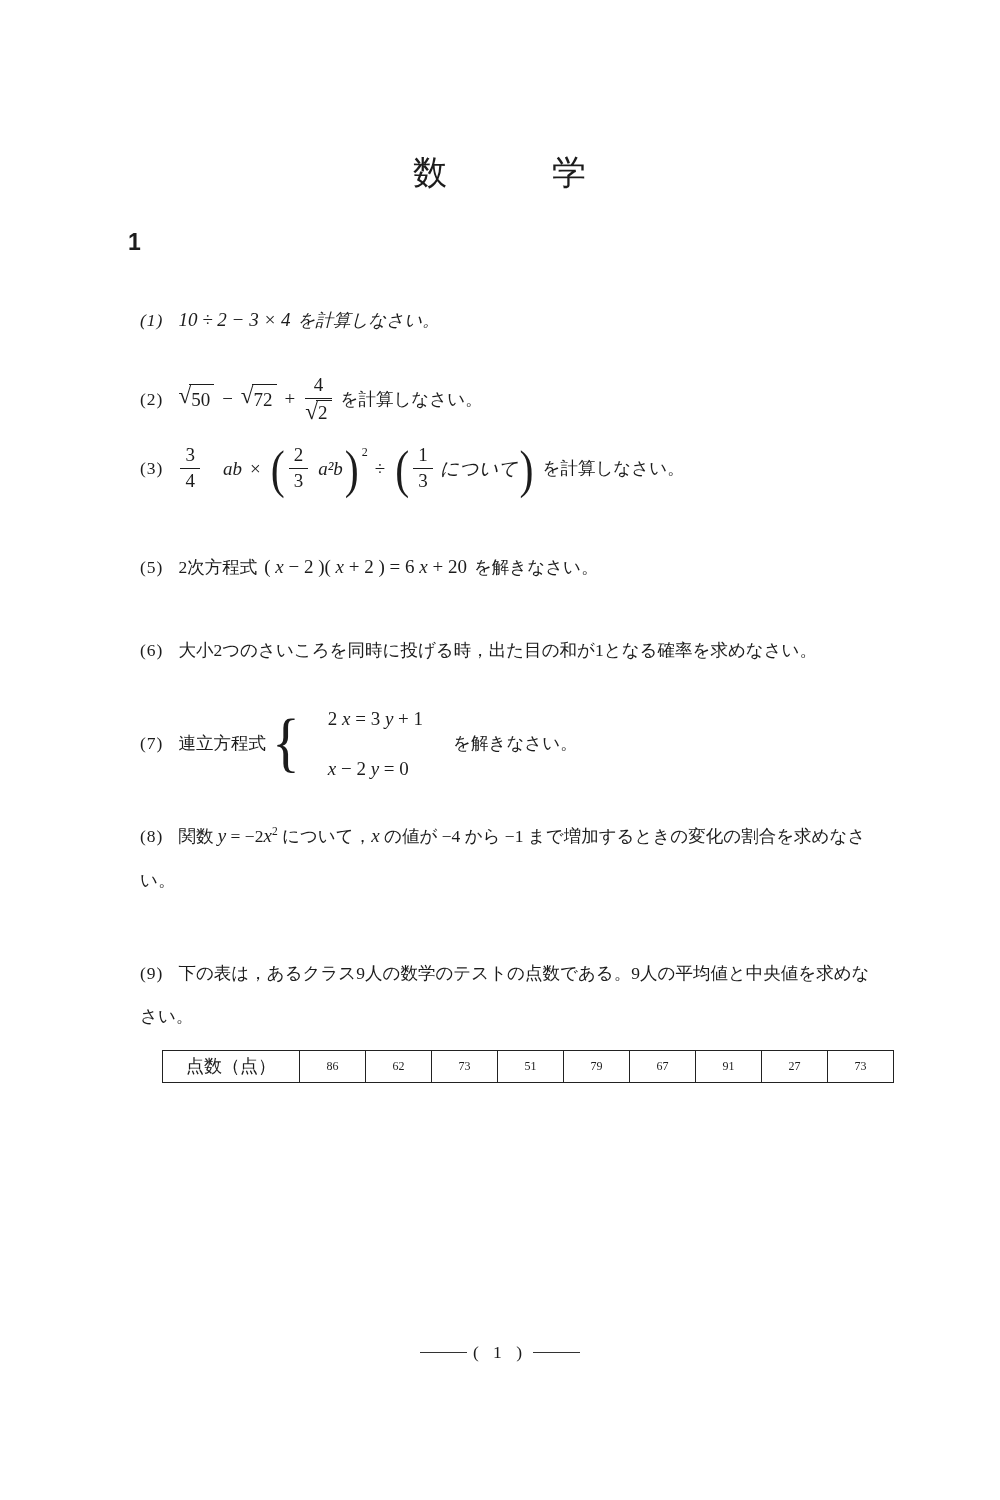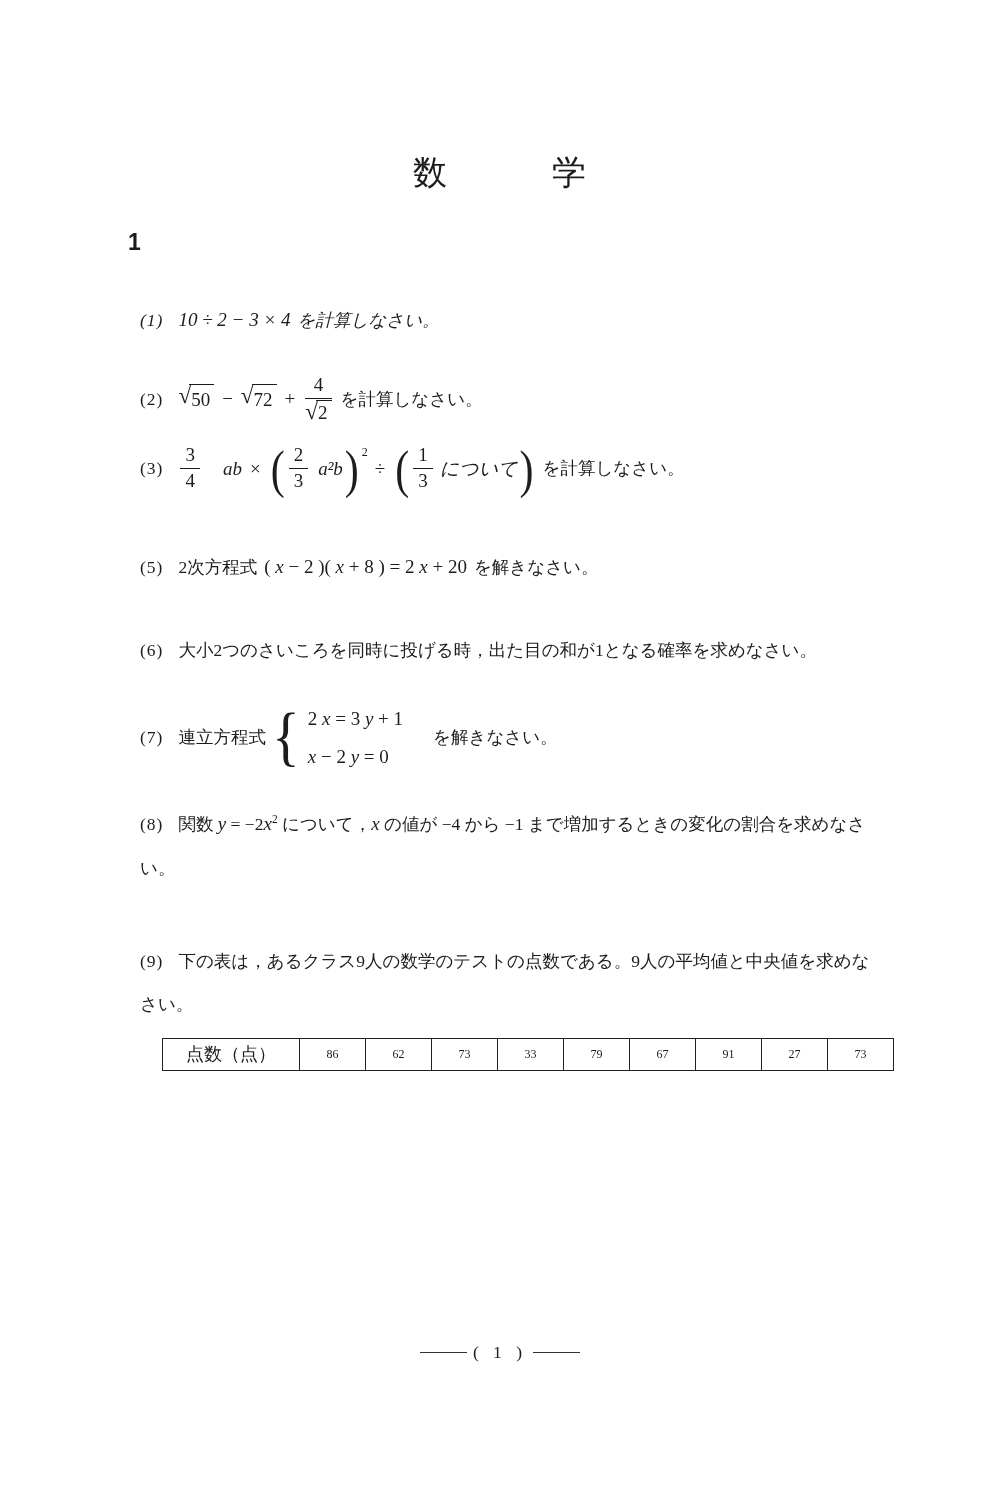--- a/index.html
+++ b/index.html
@@ -48,21 +48,21 @@
   .radsign { font-size: 1.22em; line-height: 1; }
   .radicand { border-top: 1.6px solid #1c1c1c; padding: 1px 4px 0 2px; margin-left: -2px; }
 
   .bp { display: inline-block; font-size: 42px; font-weight: 300; line-height: 1;
         transform: scaleY(1.25); margin: 0 2px; }
   .psup { font-size: 12px; position: relative; top: -16px; left: 1px; }
   sup.s2 { font-size: 11.5px; }
 
   .brace { display: inline-block; font-size: 58px; font-weight: 300; line-height: 0.9;
            transform: scaleY(1.12); margin: 0 8px 0 6px; }
-  .eqstack { display: inline-flex; flex-direction: column; gap: 10px; font-size: 19px; }
+  .eqstack { display: inline-flex; flex-direction: column; gap: 22px; font-size: 19px; margin-left: 20px; }
   .eqline { white-space: pre; }
 
   
   .p1 { margin-top: 47px; font-style: italic; }
   .p2 { margin-top: 40px; }
   .p3 { margin-top: 20px; }
   .p4 { margin-top: 47px; }
   .p5 { margin-top: 60px; }
   .p6 { margin-top: 57px; }
   .p7 { margin-top: 42px; }
@@ -162,21 +162,21 @@
           </span>
           <span class="mi" style="margin-left:5px">について</span>
           <span class="bp">)</span>
         </span>
         <span class="jt suffix">を計算しなさい。</span>
       </span>
     </div>
 
 
     <div class="problem p5">
-      <span class="plabel">(5)</span><span class="jt">2次方程式</span><span class="math" style="margin-left:7px"><span class="mt">( </span><span class="mi">x</span><span class="mt"> − 2 )( </span><span class="mi">x</span><span class="mt"> + 8 ) = 2 </span><span class="mi">x</span><span class="mt"> + 20</span></span><span class="jt suffix">を解きなさい。</span>
+      <span class="plabel">(5)</span><span class="jt">2次方程式</span><span class="math" style="margin-left:7px"><span class="mt">( </span><span class="mi">x</span><span class="mt"> − 2 )( </span><span class="mi">x</span><span class="mt"> + 2 ) = 6 </span><span class="mi">x</span><span class="mt"> + 20</span></span><span class="jt suffix">を解きなさい。</span>
     </div>
 
     <div class="problem p6">
       <span class="plabel">(6)</span><span class="jt">大小2つのさいころを同時に投げる時，出た目の和が1となる確率を求めなさい。</span>
     </div>
 
     <div class="problem p7">
       <span class="mrow">
         <span class="plabel">(7)</span>
         <span class="jt">連立方程式</span>
@@ -198,21 +198,21 @@
       <span class="plabel">(9)</span><span class="jt">下の表は，あるクラス9人の数学のテストの点数である。9人の平均値と中央値を求めな</span>
       <div class="cont-line jt">さい。</div>
 
       <table class="score-table">
         <tbody>
             <tr>
           <td class="hd">点数（点）</td>
           <td class="val">86</td>
           <td class="val">62</td>
           <td class="val">73</td>
-          <td class="val">33</td>
+          <td class="val">51</td>
           <td class="val">79</td>
           <td class="val">67</td>
           <td class="val">91</td>
           <td class="val">27</td>
           <td class="val">73</td>
         </tr>
       </tbody>
         </table>
     </div>
 

